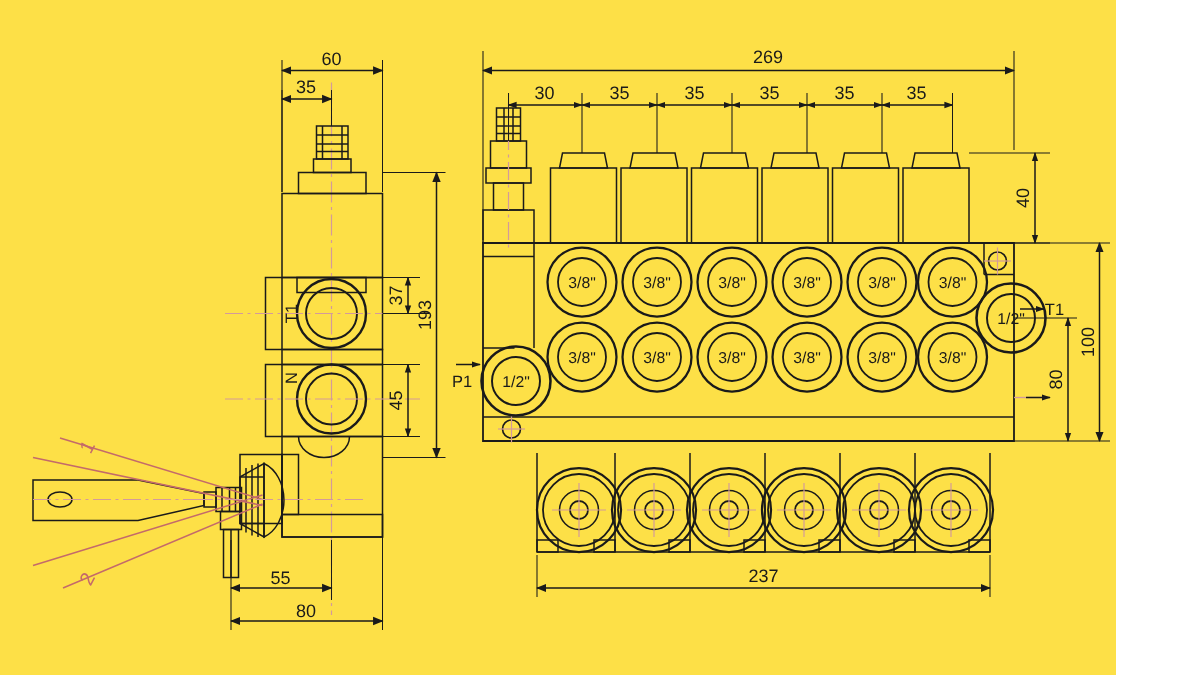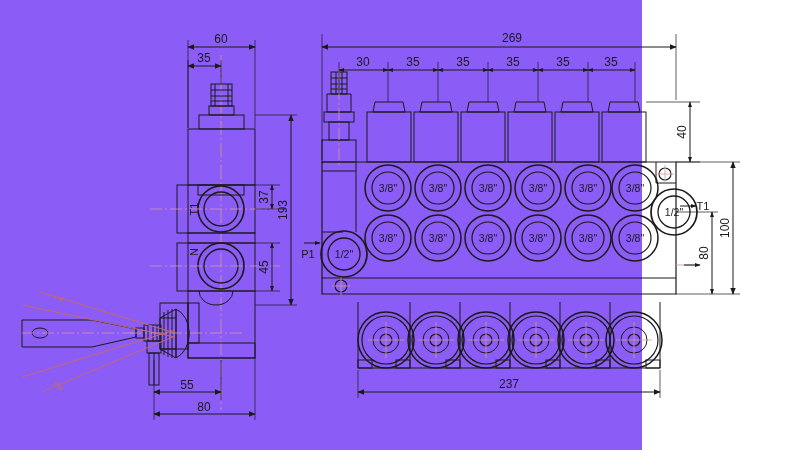--- a/index.html
+++ b/index.html
@@ -1,18 +1,18 @@
 <!DOCTYPE html>
 <html><head>
 <meta charset="utf-8">
 <style>
   html,body{margin:0;padding:0;background:#ffffff;}
   body{width:800px;height:450px;overflow:hidden;
        font-family:"Liberation Sans", sans-serif;}
-  #stage{position:relative;width:642px;height:450px;background:#8b5cf6;}
+  #stage{position:relative;width:744px;height:450px;background:#fde047;}
   svg{display:block;}
   .dimtxt{font-family:"Liberation Sans", sans-serif;font-size:12px;fill:#1a1a1a;}
   .porttxt{font-family:"Liberation Sans", sans-serif;font-size:10.5px;fill:#1a1a1a;}
   .lbltxt{font-family:"Liberation Sans", sans-serif;font-size:11px;fill:#1a1a1a;}
   .redtxt{font-family:"Liberation Sans", sans-serif;font-size:13px;fill:#c46a6a;}
 </style>
 </head>
 <body>
 
 <div id="stage">

